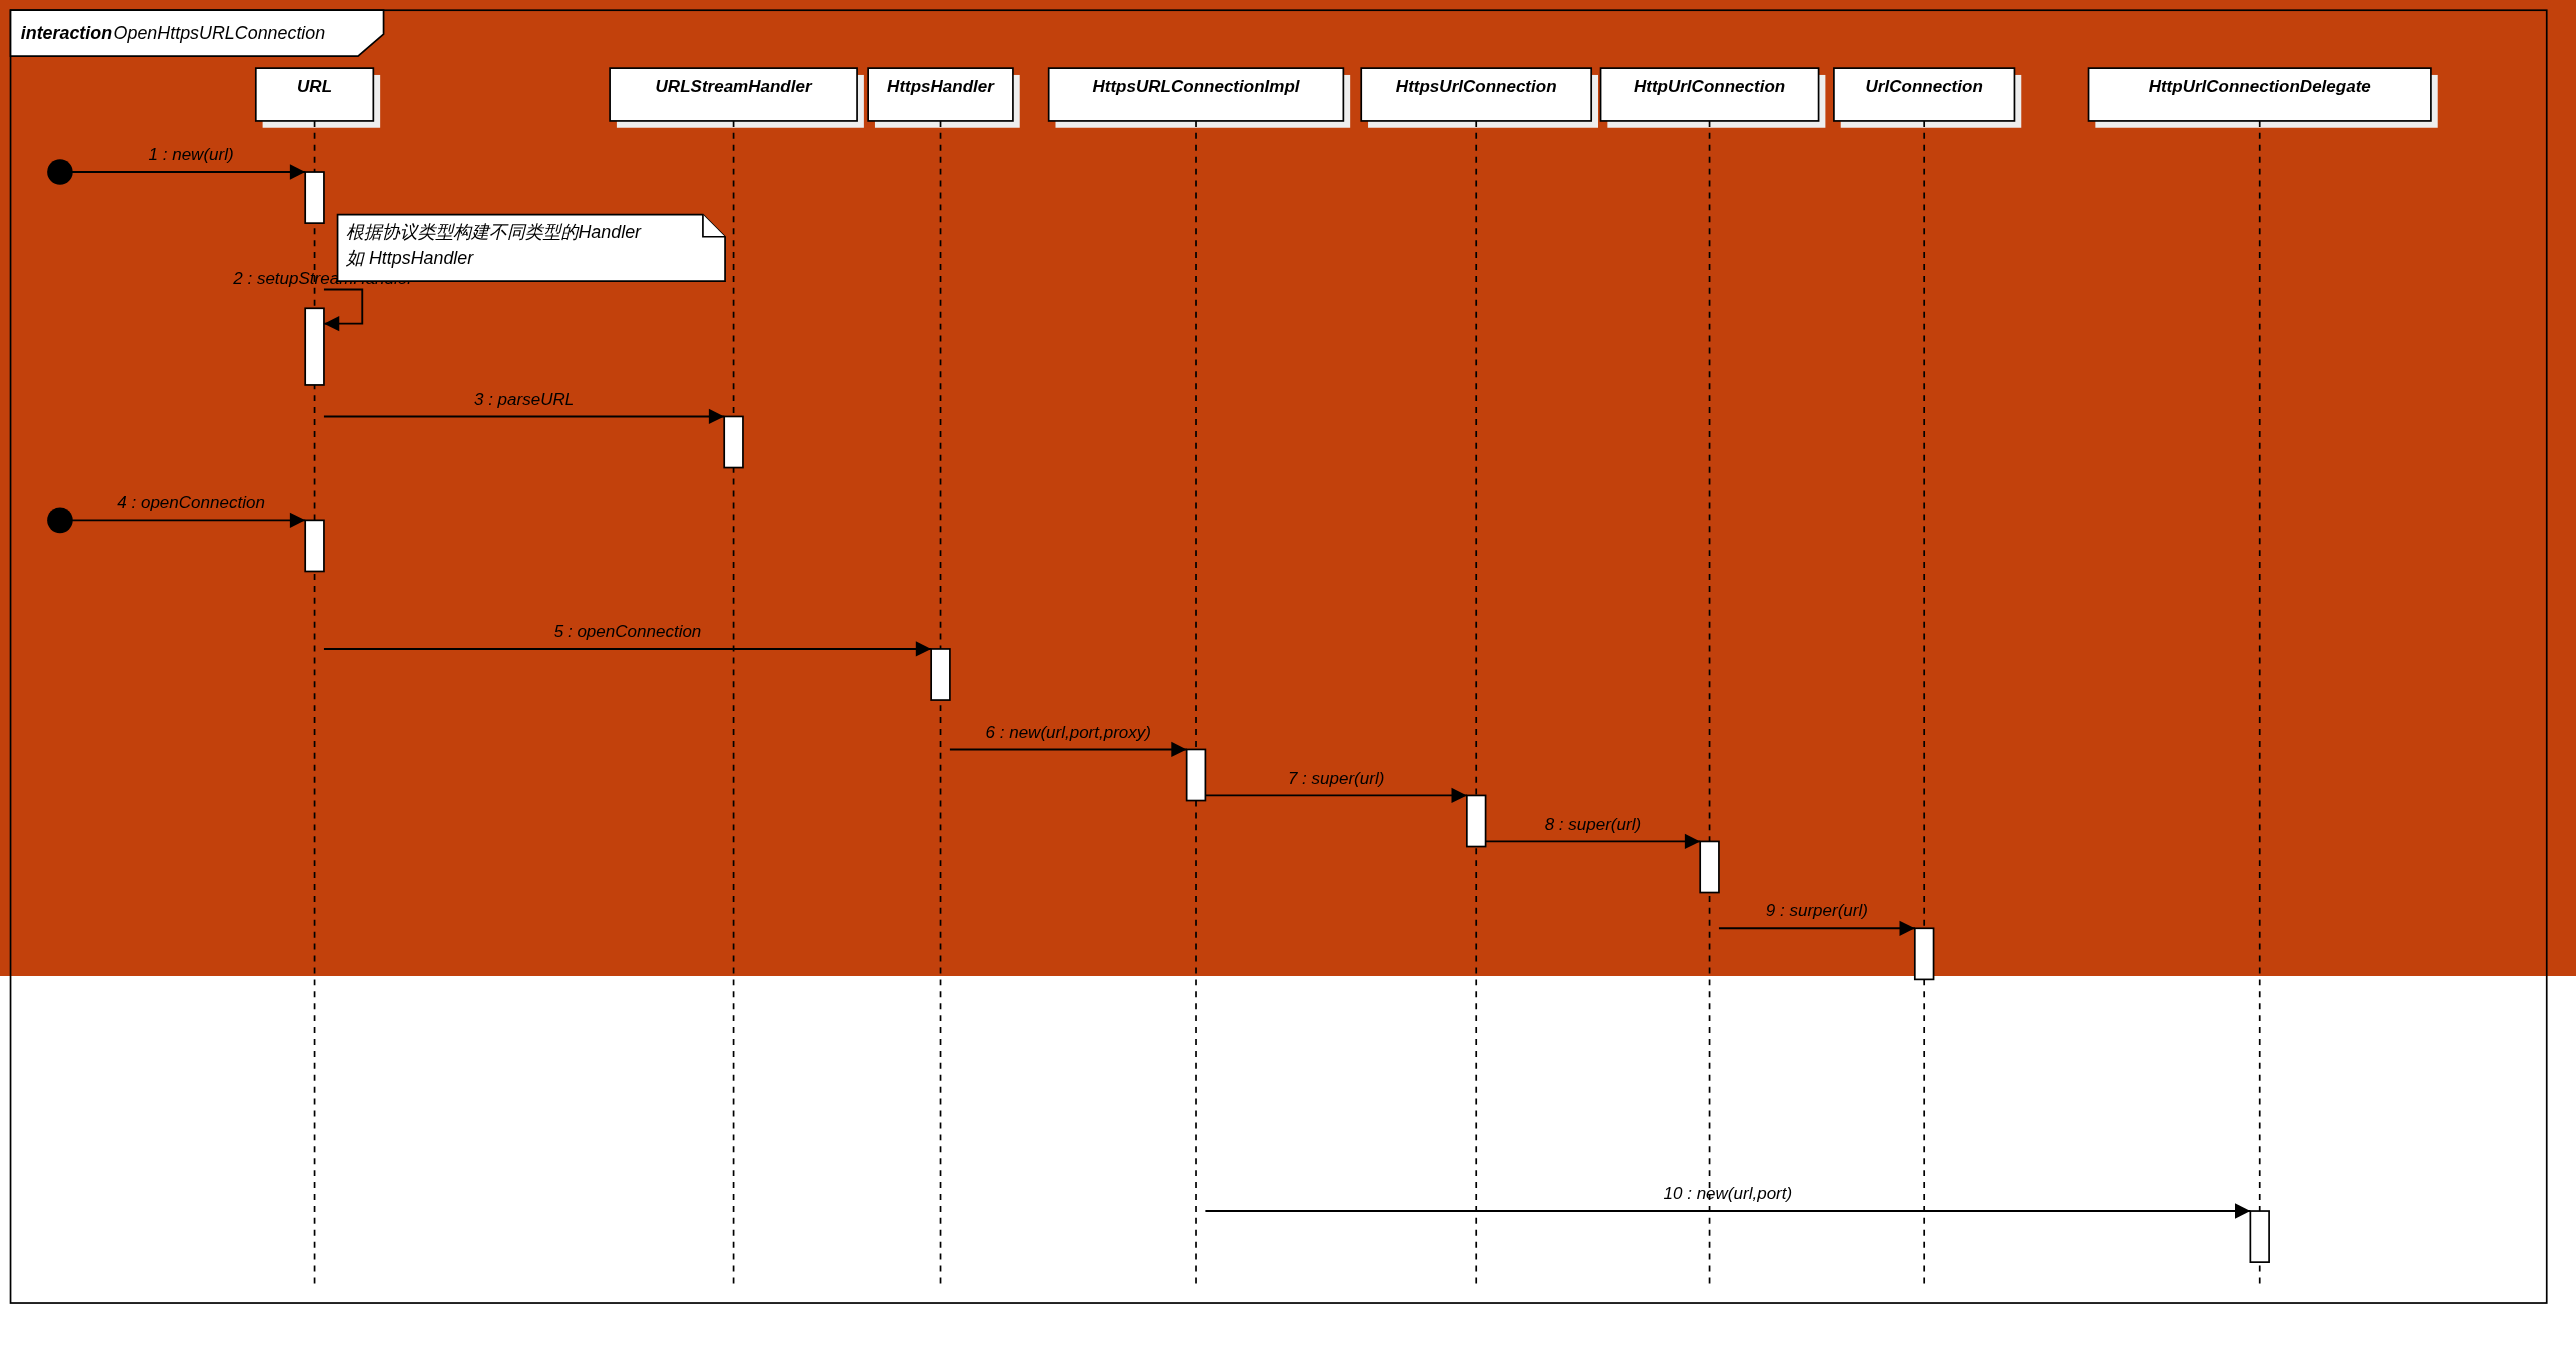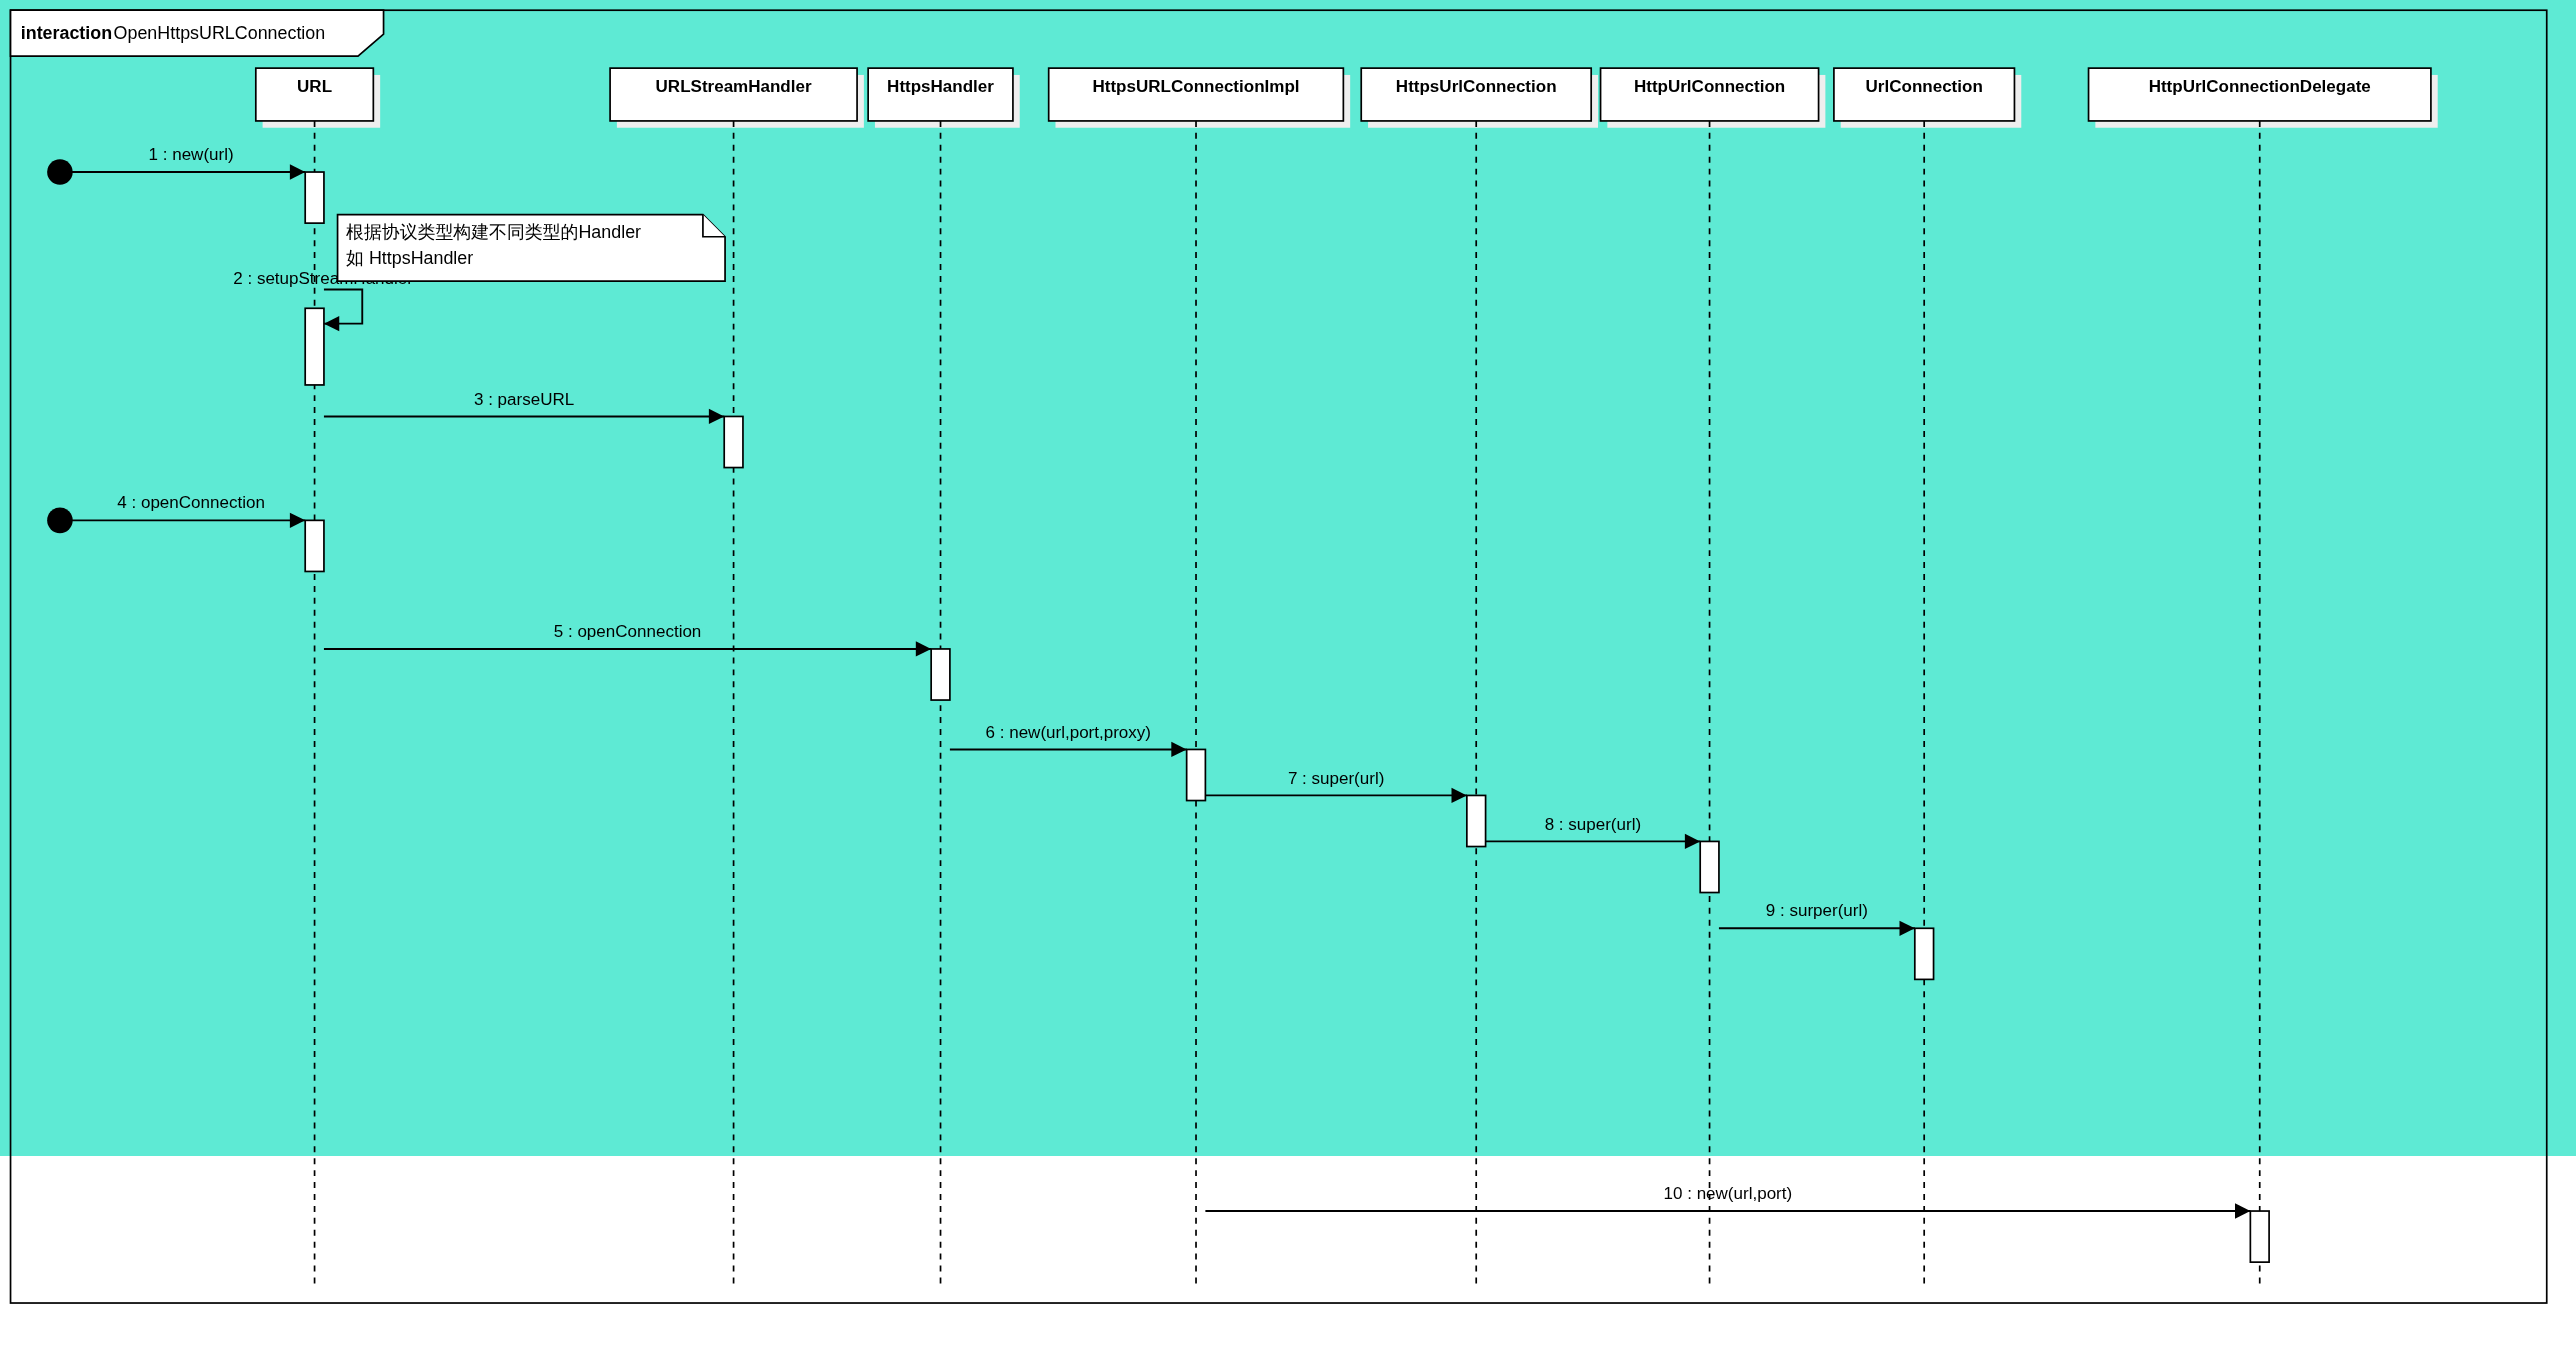--- a/index.html
+++ b/index.html
@@ -9,22 +9,23 @@
   }
   body {
     width: 2576px;
     height: 1372px;
     font-family: "Liberation Sans", "DejaVu Sans", sans-serif;
     overflow: hidden;
   }
   #diagram-root {
     position: relative;
     width: 2576px;
-    height: 1156px;
-    background: #5eead4;
+    height: 976px;
+    background: #c2410c;
+    font-style: italic;
   }
   svg#seq-svg {
     display: block;
     width: 2576px;
     height: 1372px;
   }
   .frame-border { fill: none; stroke: #000000; stroke-width: 2; }
   .frame-tab { fill: #ffffff; stroke: #000000; stroke-width: 2; }
   .frame-kw { font-family: "Liberation Sans", "DejaVu Sans", sans-serif; font-size: 21px; font-weight: bold; fill: #000000; }
   .frame-nm { font-family: "Liberation Sans", "DejaVu Sans", sans-serif; font-size: 21px; font-weight: normal; fill: #000000; }

